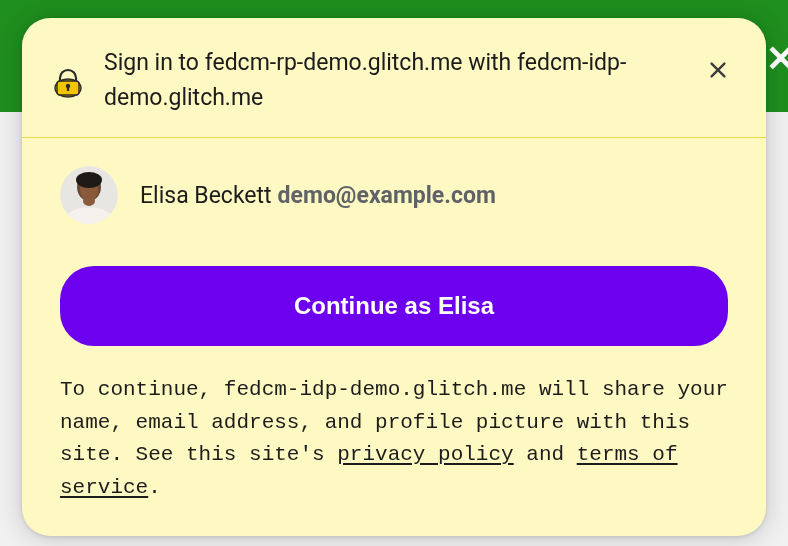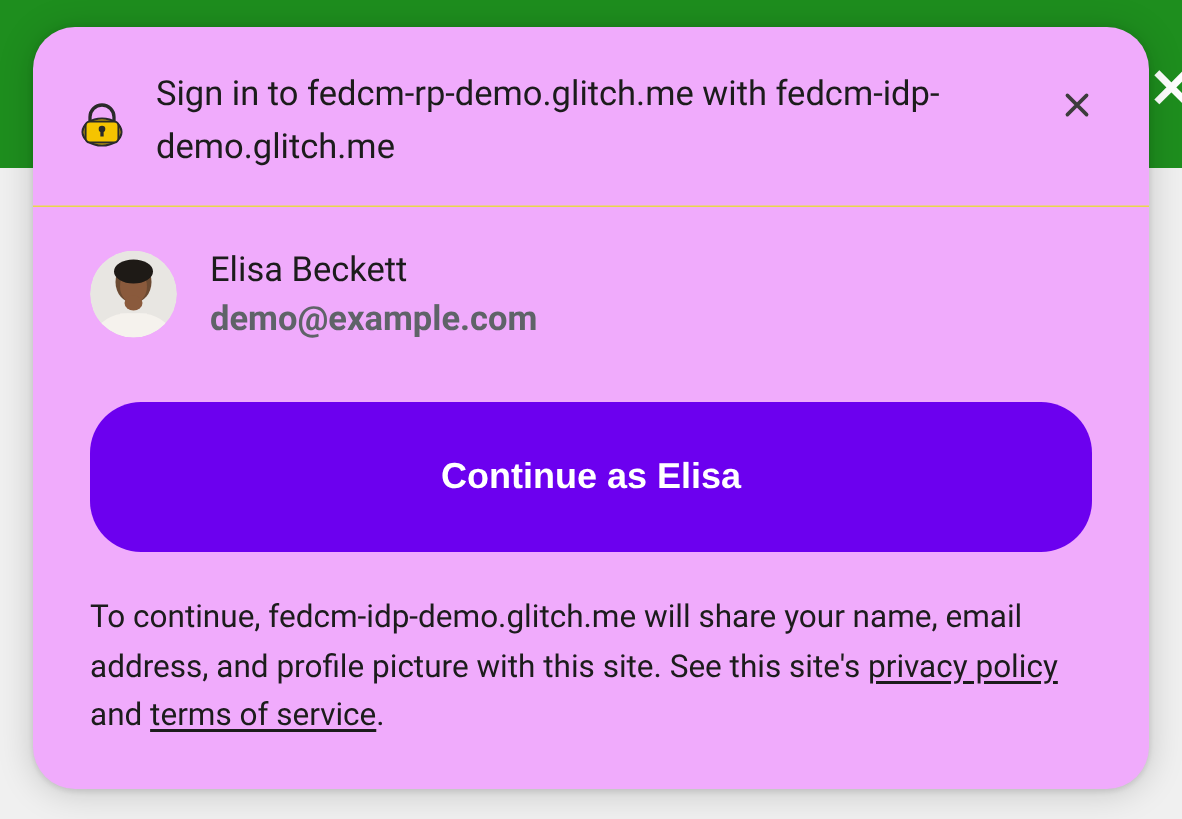--- a/index.html
+++ b/index.html
@@ -33,21 +33,21 @@
       color: #ffffff;
       font-size: 36px;
       font-weight: 700;
     }
 
     .dialog {
       position: absolute;
       top: 18px;
       left: 22px;
       right: 22px;
-      background: #f0abfc;
+      background: #fef9c3;
       border-radius: 28px;
       box-shadow: 0 2px 24px rgba(0,0,0,0.18), 0 1px 4px rgba(0,0,0,0.12);
       padding-bottom: 32px;
     }
 
     .dialog-header {
       display: flex;
       align-items: center;
       padding: 28px 28px 22px 28px;
       gap: 18px;
@@ -99,22 +99,23 @@
     .avatar {
       width: 58px;
       height: 58px;
       border-radius: 50%;
       flex-shrink: 0;
       overflow: hidden;
     }
 
     .account-info {
       display: flex;
-      flex-direction: column;
+      flex-direction: row;
       gap: 6px;
+      text-align: center;
     }
 
     .account-name {
       font-size: 23px;
       color: #1c1c1c;
       font-weight: 400;
     }
 
     .account-email {
       font-size: 23px;
@@ -124,31 +125,32 @@
 
     .continue-btn {
       display: block;
       margin: 28px 38px 0 38px;
       background: #6c00ef;
       color: #ffffff;
       border: none;
       border-radius: 34px;
       font-size: 24px;
       font-weight: 700;
-      padding: 36px 20px;
+      padding: 26px 20px;
       text-align: center;
       cursor: pointer;
       width: calc(100% - 76px);
     }
 
     .disclosure {
       margin: 28px 38px 0 38px;
       font-size: 21px;
       line-height: 1.55;
       color: #1c1c1c;
+      font-family: Liberation Mono, monospace;
     }
 
     .disclosure a {
       color: #1c1c1c;
       text-decoration: underline;
       text-underline-offset: 3px;
     }
   </style>
 </head>
 <body>

